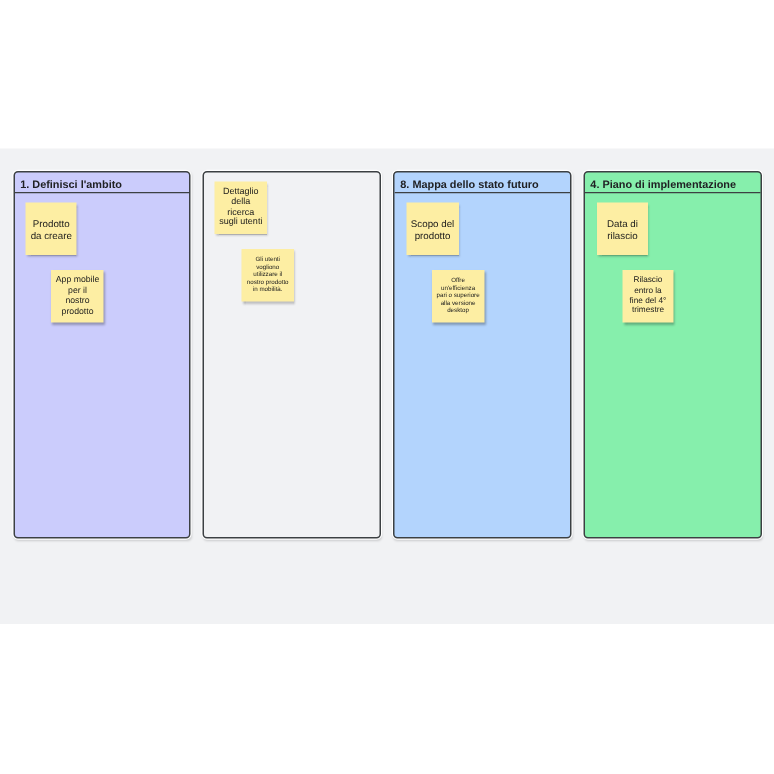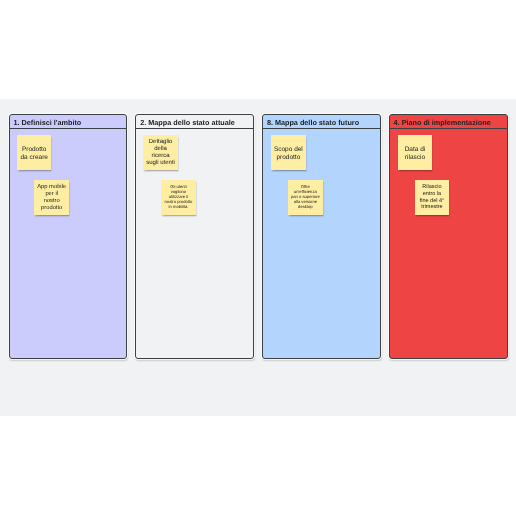--- a/index.html
+++ b/index.html
@@ -93,21 +93,20 @@
               <div class="note-text">
                 <div class="note-line">App mobile</div>
                 <div class="note-line">per il</div>
                 <div class="note-line">nostro</div>
                 <div class="note-line">prodotto</div>
               </div>
             </div>
           </div>
         </div>
         <div class="column" style="background: rgb(241, 242, 244); left: 126.7px;">
-          <div class="col-header">2. Mappa dello stato attuale</div>
           <div class="col-body">
             <div class="note" style="left: 7px; top: 6px; width: 34.6px; height: 34.6px; font-size: 6px; line-height: 6.75px; padding-top: 2.9px;">
               <div class="note-text">
                 <div class="note-line">Dettaglio</div>
                 <div class="note-line">della</div>
                 <div class="note-line">ricerca</div>
                 <div class="note-line">sugli utenti</div>
               </div>
             </div>
             <div class="note" style="left: 24.9px; top: 51px; width: 34.6px; height: 34.6px; font-size: 4.15px; line-height: 4.95px;">
@@ -134,21 +133,21 @@
               <div class="note-text">
                 <div class="note-line">Offre</div>
                 <div class="note-line">un'efficienza</div>
                 <div class="note-line">pari o superiore</div>
                 <div class="note-line">alla versione</div>
                 <div class="note-line">desktop</div>
               </div>
             </div>
           </div>
         </div>
-        <div class="column" style="background: #ef4444; left: 380.1px;">
+        <div class="column" style="background: #86efac; left: 380.1px;">
           <div class="col-header">4. Piano di implementazione</div>
           <div class="col-body">
             <div class="note" style="left: 8px; top: 6px; width: 34.6px; height: 34.6px; font-size: 6.5px; line-height: 7.6px; padding-top: 4.3px;">
               <div class="note-text">
                 <div class="note-line">Data di</div>
                 <div class="note-line">rilascio</div>
               </div>
             </div>
             <div class="note" style="left: 25px; top: 51px; width: 34.6px; height: 34.6px; font-size: 5.5px; line-height: 6.7px; padding-top: 2.6px;">
               <div class="note-text">

